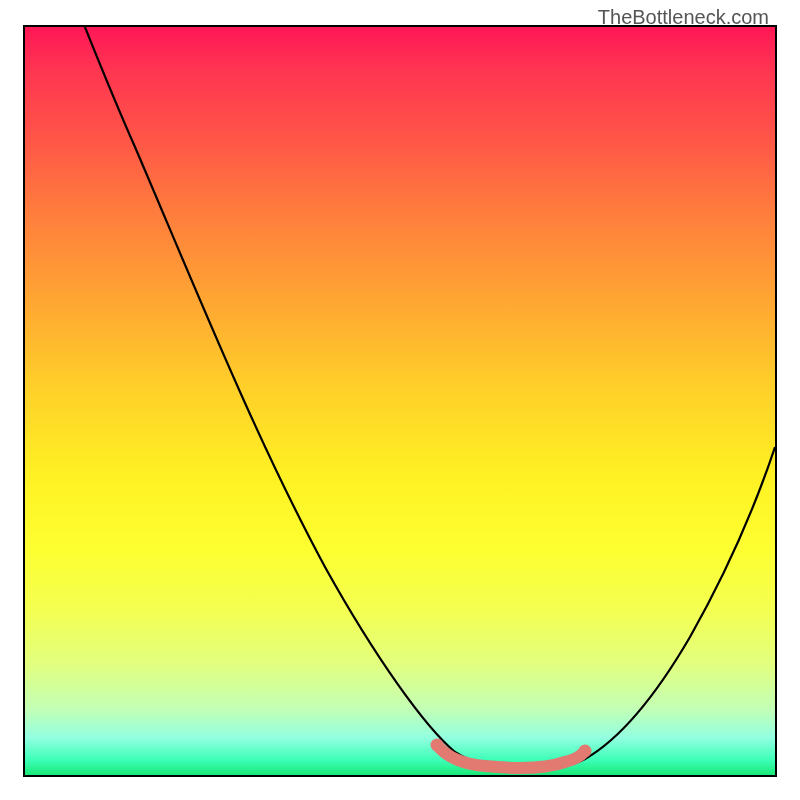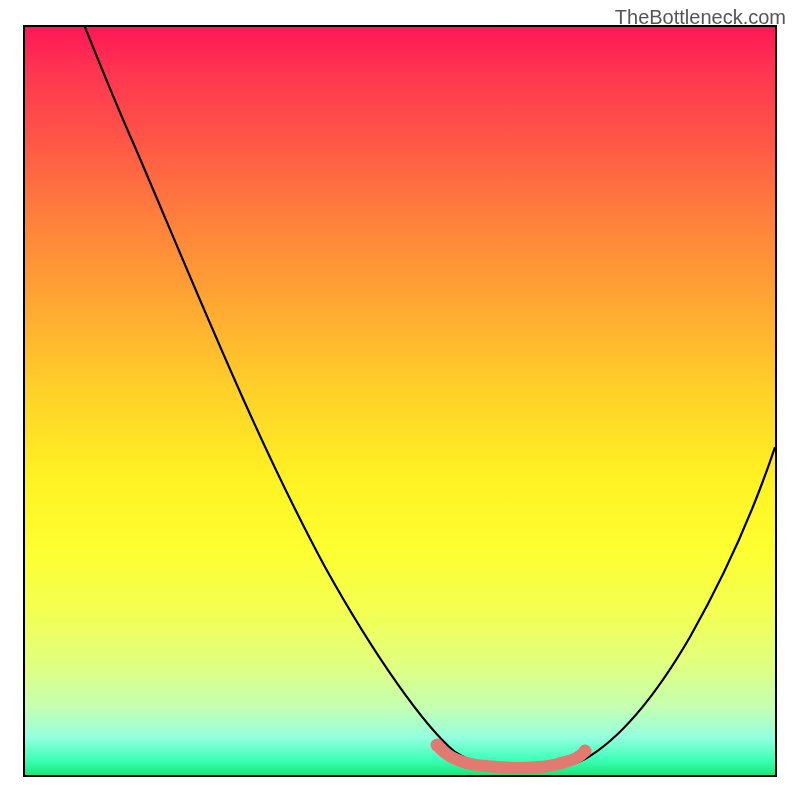--- a/index.html
+++ b/index.html
@@ -6,21 +6,21 @@
   body {
     width: 800px;
     height: 800px;
     background: #ffffff;
     position: relative;
     font-family: Arial, Helvetica, sans-serif;
   }
   .watermark {
     position: absolute;
     top: 6px;
-    right: 14px;
+    right: 31px;
     color: #555555;
     font-size: 20px;
     font-weight: 400;
     z-index: 10;
   }
   .plot {
     position: absolute;
     left: 23px;
     top: 25px;
     width: 754px;

